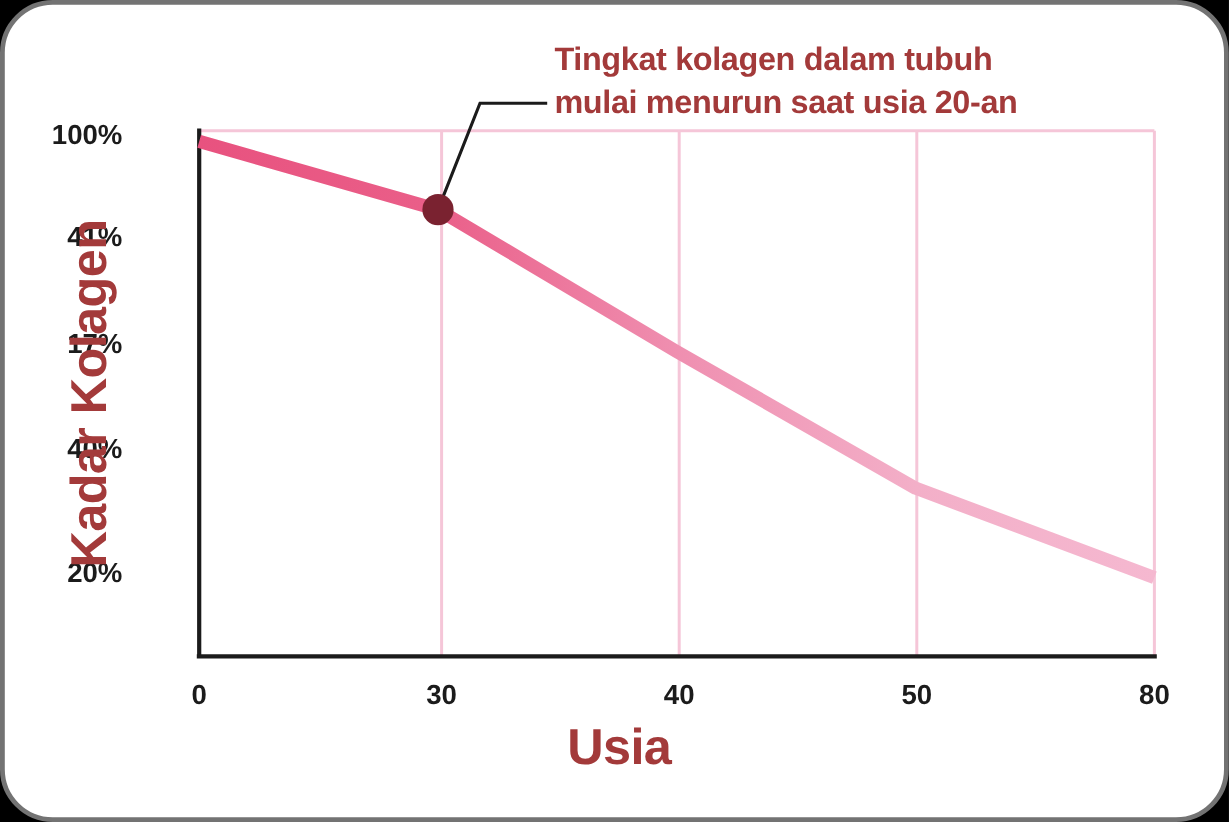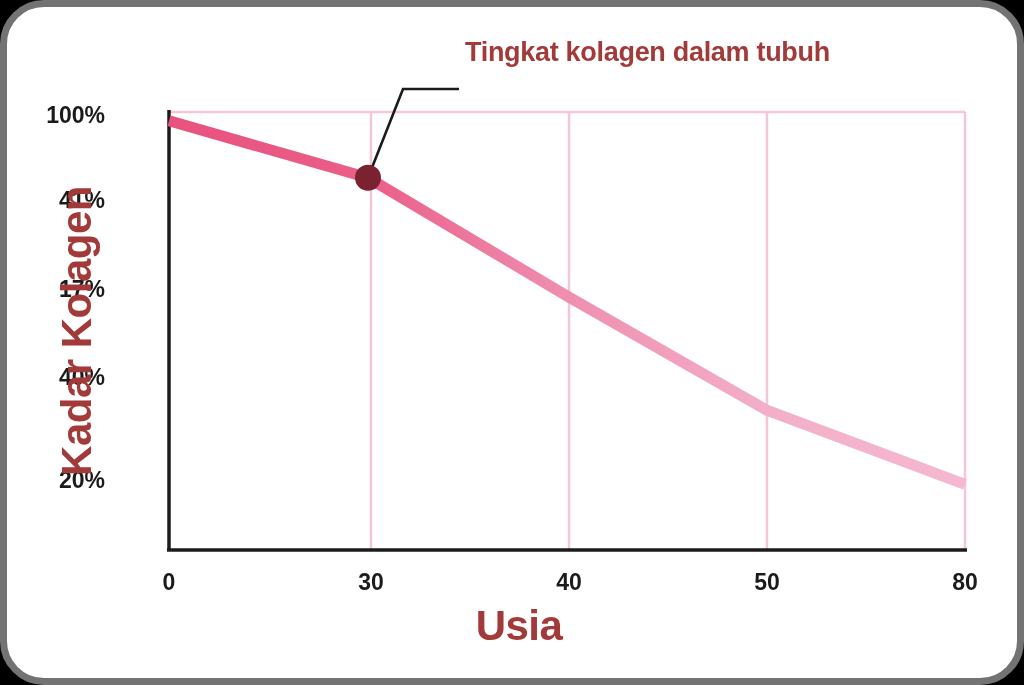--- a/index.html
+++ b/index.html
@@ -14,21 +14,21 @@
     font-family: "Liberation Sans", sans-serif;
   }
   #card {
     position: absolute;
     left: 0;
     top: 0;
     width: 1024px;
     height: 685px;
     box-sizing: border-box;
     background: #ffffff;
-    border: 7px solid #737373;
+    border: 4px solid #737373;
     border-radius: 44px;
     overflow: hidden;
   }
   #chart-area {
     position: absolute;
     left: 0;
     top: 0;
     width: 1024px;
     height: 685px;
   }
@@ -131,20 +131,21 @@
 
       <g>
         <polyline points="361.0,170.7 396,82 452,82" fill="none" stroke="#1b1b1b" stroke-width="2.6" stroke-linejoin="miter" stroke-linecap="butt"></polyline>
       </g>
 
       <circle cx="361.0" cy="170.7" r="13" fill="#7A2230"></circle>
     </svg>
 
     <div id="annotation">
       <div>Tingkat kolagen dalam tubuh</div>
+      <div>mulai menurun saat usia 20-an</div>
     </div>
 
     <div class="tick-label ytick" style="left:28px; top:95px;">100%</div>
     <div class="tick-label ytick" style="left:28px; top:180px;">41%</div>
     <div class="tick-label ytick" style="left:28px; top:269px;">17%</div>
     <div class="tick-label ytick" style="left:28px; top:357px;">40%</div>
     <div class="tick-label ytick" style="left:28px; top:460px;">20%</div>
 
     <div class="tick-label xtick" style="left:132px; top:562px;">0</div>
     <div class="tick-label xtick" style="left:334px; top:562px;">30</div>

